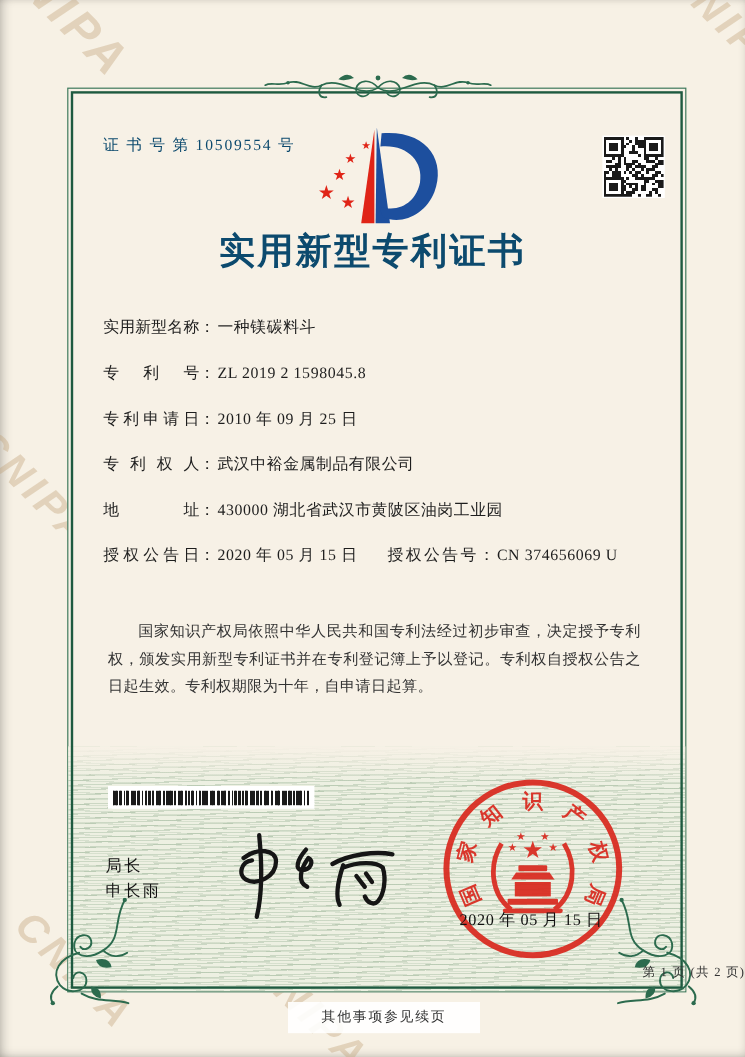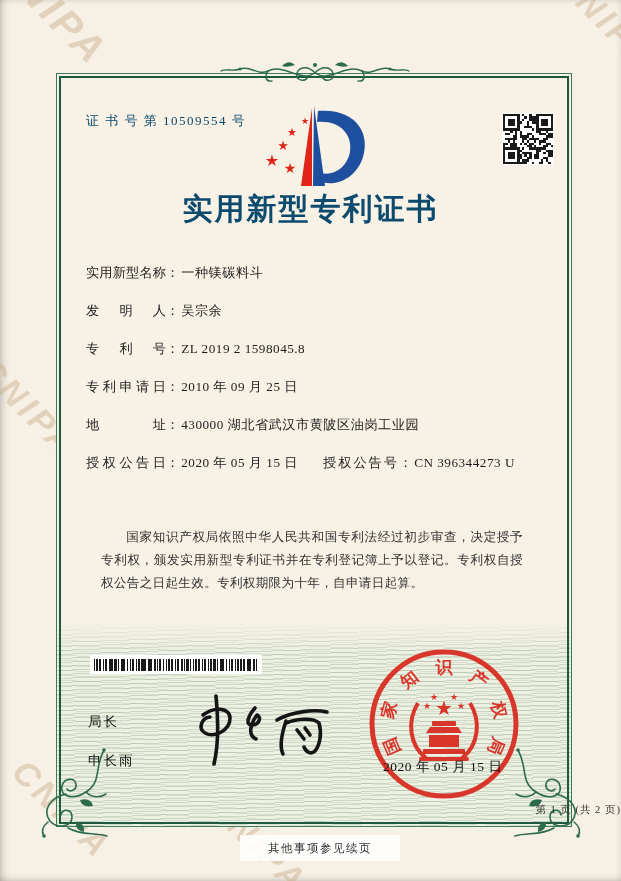--- a/index.html
+++ b/index.html
@@ -34,30 +34,30 @@
   .fields{position:absolute;left:86px;top:266px;width:456px;display:flex;flex-direction:column;gap:24px;
     font-size:13.2px;color:#1e1e1e;}
   .frow{height:14px;line-height:14px;position:relative;white-space:nowrap;}
   .flabel{display:inline-block;width:80px;text-align:justify;text-align-last:justify;}
   .fcolon{display:inline-block;margin:0 2px 0 0;}
   .fvalue{letter-spacing:.5px;}
   .fpair2{position:absolute;left:237px;top:0;}
   .fpair2 .flabel2{letter-spacing:2px;}
   .paras{position:absolute;left:86px;top:511px;width:452px;font-size:12.6px;line-height:1.82;
     color:#333;text-align:justify;letter-spacing:.3px;}
-  .paras p{margin:15px;text-indent:2em;font-family:Liberation Serif, serif;}
+  .paras p{margin:4px;text-indent:2em;font-family:Liberation Serif, serif;}
   .barcode-wrap{position:absolute;left:90px;top:655px;width:172px;height:19px;background:#fff;
     display:flex;align-items:center;justify-content:center;}
   .barcode{width:164px;height:12px;
     background:
       repeating-linear-gradient(90deg,#1a1a1a 0 1.5px, transparent 1.5px 3px),
       repeating-linear-gradient(90deg,#1a1a1a 0 1px, transparent 1px 5.5px),
       repeating-linear-gradient(90deg,transparent 0 2px, #1a1a1a 2px 3.5px, transparent 3.5px 9px);}
   .signer{position:absolute;left:88px;top:708px;font-size:13.5px;color:#111;letter-spacing:2px;}
-  .signer div{height:39px;line-height:27px;}
+  .signer div{height:21px;line-height:27px;}
   .sig-svg{position:absolute;left:185px;top:688px;}
   .seal{position:absolute;left:365px;top:645px;opacity:.93;mix-blend-mode:multiply;}
   .seal-date{position:absolute;left:383px;top:758px;font-size:13.5px;color:#111;letter-spacing:.5px;z-index:6;}
   .pageinfo{position:absolute;left:0;width:100%;top:803px;text-align:right;font-size:10.5px;
     letter-spacing:1px;color:#333;}
   .footnote{position:absolute;left:240px;top:835px;width:160px;height:26px;line-height:26px;
     background:rgba(255,255,255,.9);text-align:center;font-size:11.5px;letter-spacing:1.5px;color:#333;z-index:6;}
   .qr{position:absolute;left:502px;top:113px;z-index:6;background:#fff;padding:1px;}
   .logo{position:absolute;left:258px;top:104px;z-index:6;}
 </style>
@@ -387,35 +387,35 @@
         </g>
       </svg>
 
     <div class="title">实用新型专利证书</div>
 
     <div class="fields">
       <div class="frow">
         <span class="flabel">实用新型名称</span><span class="fcolon">：</span><span class="fvalue">一种镁碳料斗</span>
       </div>
       <div class="frow">
-        <span class="flabel">发明人</span><span class="fcolon">：</span><span class="fvalue">吴宗余</span>
-      </div>
-      <div class="frow">
         <span class="flabel">专利号</span><span class="fcolon">：</span><span class="fvalue">ZL 2019 2 1598045.8</span>
       </div>
       <div class="frow">
         <span class="flabel">专利申请日</span><span class="fcolon">：</span><span class="fvalue">2010 年 09 月 25 日</span>
+      </div>
+      <div class="frow">
+        <span class="flabel">专利权人</span><span class="fcolon">：</span><span class="fvalue">武汉中裕金属制品有限公司</span>
       </div>
       <div class="frow">
         <span class="flabel">地址</span><span class="fcolon">：</span><span class="fvalue">430000 湖北省武汉市黄陂区油岗工业园</span>
       </div>
       <div class="frow">
         <span class="flabel">授权公告日</span><span class="fcolon">：</span><span class="fvalue">2020 年 05 月 15 日</span>
         <span class="fpair2">
-          <span class="flabel2">授权公告号</span><span class="fcolon">：</span><span class="fvalue">CN 396344273 U</span>
+          <span class="flabel2">授权公告号</span><span class="fcolon">：</span><span class="fvalue">CN 374656069 U</span>
         </span>
       </div>
     </div>
 
     <div class="paras">
       <p>国家知识产权局依照中华人民共和国专利法经过初步审查，决定授予专利权，颁发实用新型专利证书并在专利登记簿上予以登记。专利权自授权公告之日起生效。专利权期限为十年，自申请日起算。</p>
     </div>
 
     <div class="barcode-wrap">
       <div class="barcode"></div>

